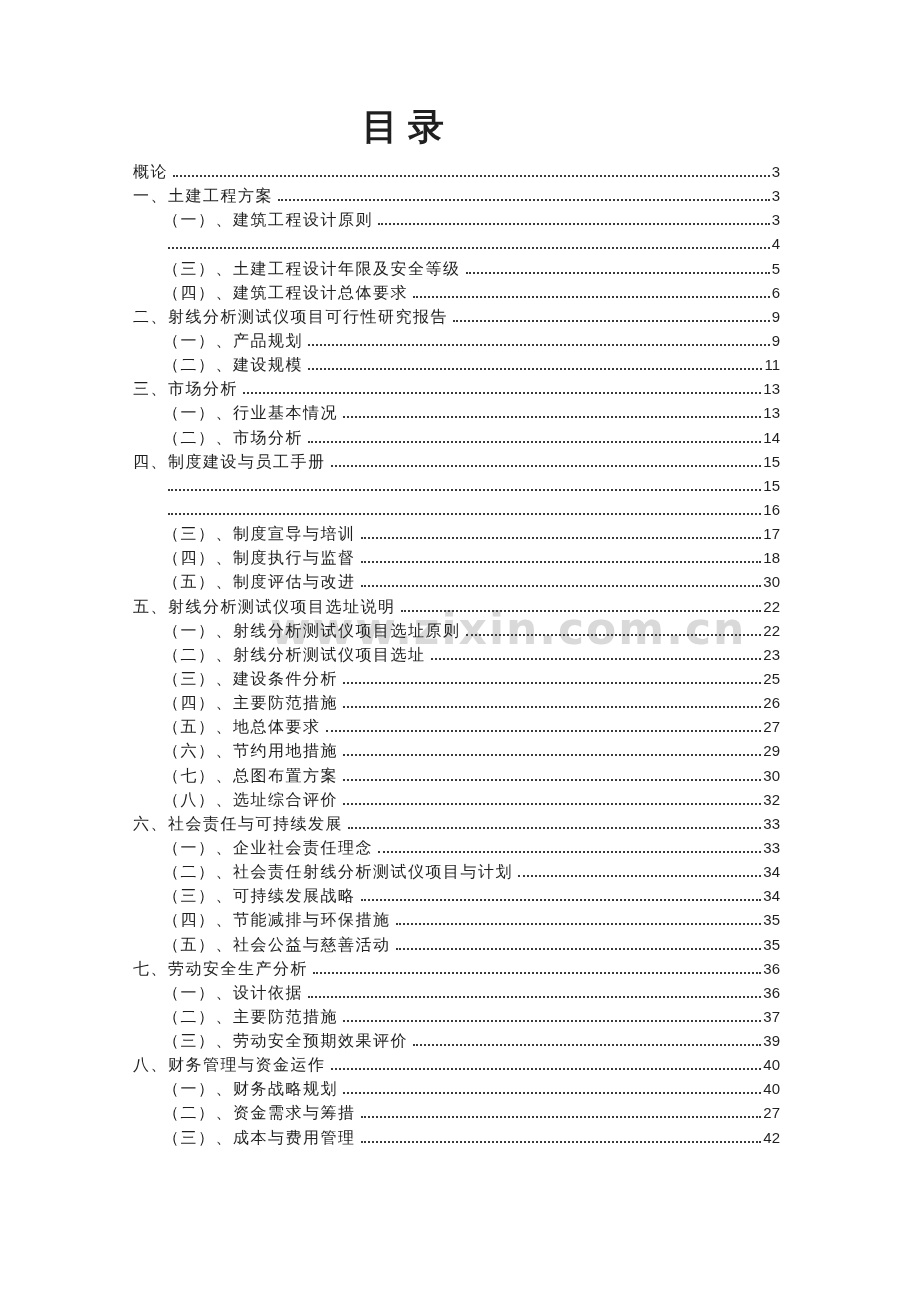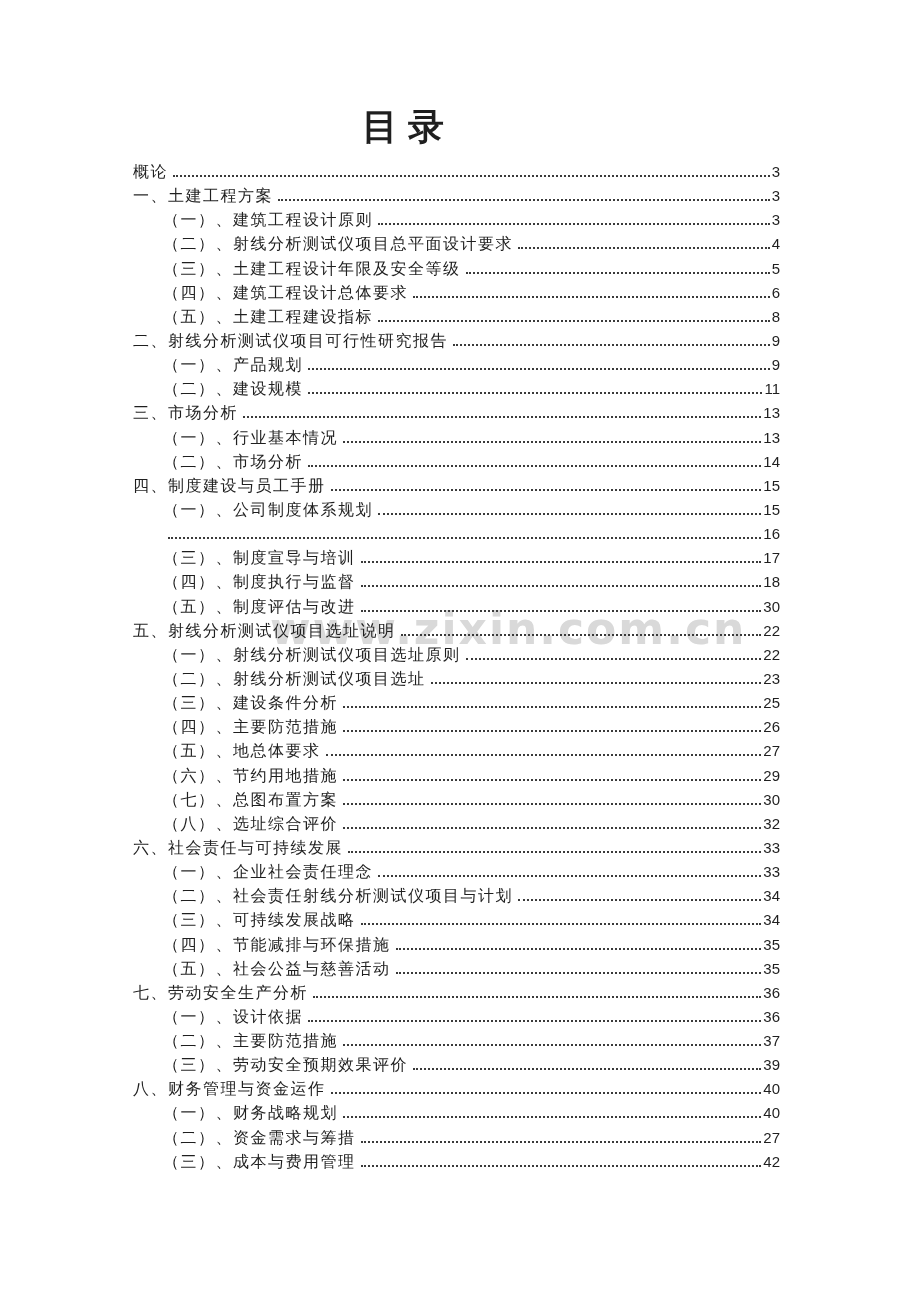--- a/index.html
+++ b/index.html
@@ -105,42 +105,36 @@
     <span class="toc-page">3</span>
   </div>
 
   <div class="toc-row level-1">
     <span class="toc-label">（一）、建筑工程设计原则</span>
     <span class="toc-dots"></span>
     <span class="toc-page">3</span>
   </div>
 
   <div class="toc-row level-1">
-    <span class="toc-label">（二）、射线分析测试仪项目总平面设计要求</span>
     <span class="toc-dots"></span>
     <span class="toc-page">4</span>
   </div>
 
   <div class="toc-row level-1">
     <span class="toc-label">（三）、土建工程设计年限及安全等级</span>
     <span class="toc-dots"></span>
     <span class="toc-page">5</span>
   </div>
 
   <div class="toc-row level-1">
     <span class="toc-label">（四）、建筑工程设计总体要求</span>
     <span class="toc-dots"></span>
     <span class="toc-page">6</span>
   </div>
 
-  <div class="toc-row level-1">
-    <span class="toc-label">（五）、土建工程建设指标</span>
-    <span class="toc-dots"></span>
-    <span class="toc-page">8</span>
-  </div>
 
   <div class="toc-row level-0">
     <span class="toc-label">二、射线分析测试仪项目可行性研究报告</span>
     <span class="toc-dots"></span>
     <span class="toc-page">9</span>
   </div>
 
   <div class="toc-row level-1">
     <span class="toc-label">（一）、产品规划</span>
     <span class="toc-dots"></span>
@@ -171,21 +165,20 @@
     <span class="toc-page">14</span>
   </div>
 
   <div class="toc-row level-0">
     <span class="toc-label">四、制度建设与员工手册</span>
     <span class="toc-dots"></span>
     <span class="toc-page">15</span>
   </div>
 
   <div class="toc-row level-1">
-    <span class="toc-label">（一）、公司制度体系规划</span>
     <span class="toc-dots"></span>
     <span class="toc-page">15</span>
   </div>
 
   <div class="toc-row level-1">
     <span class="toc-dots"></span>
     <span class="toc-page">16</span>
   </div>
 
   <div class="toc-row level-1">

